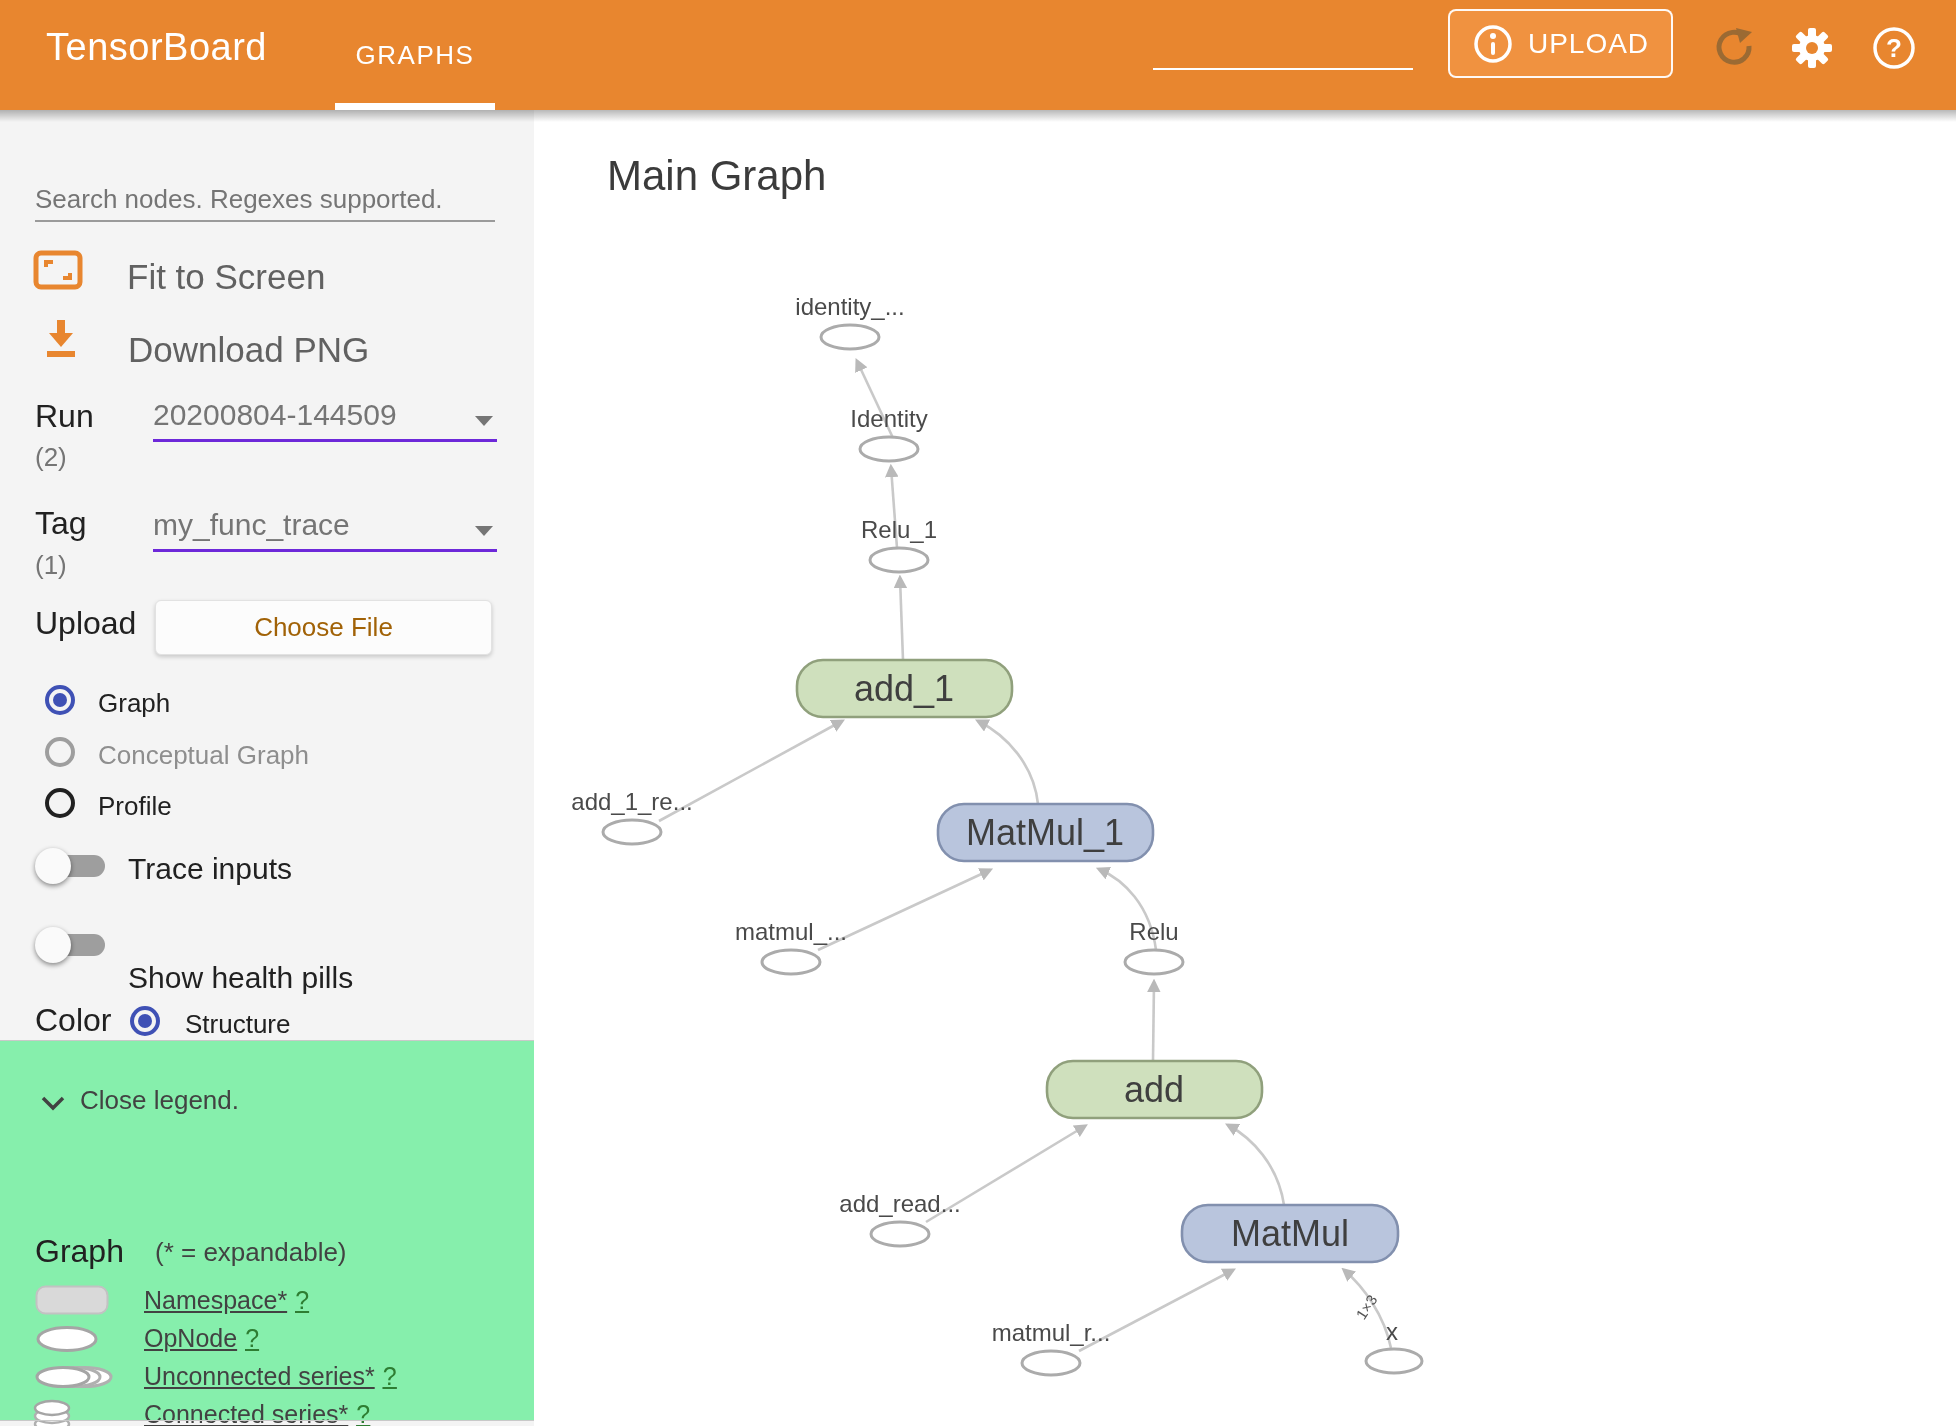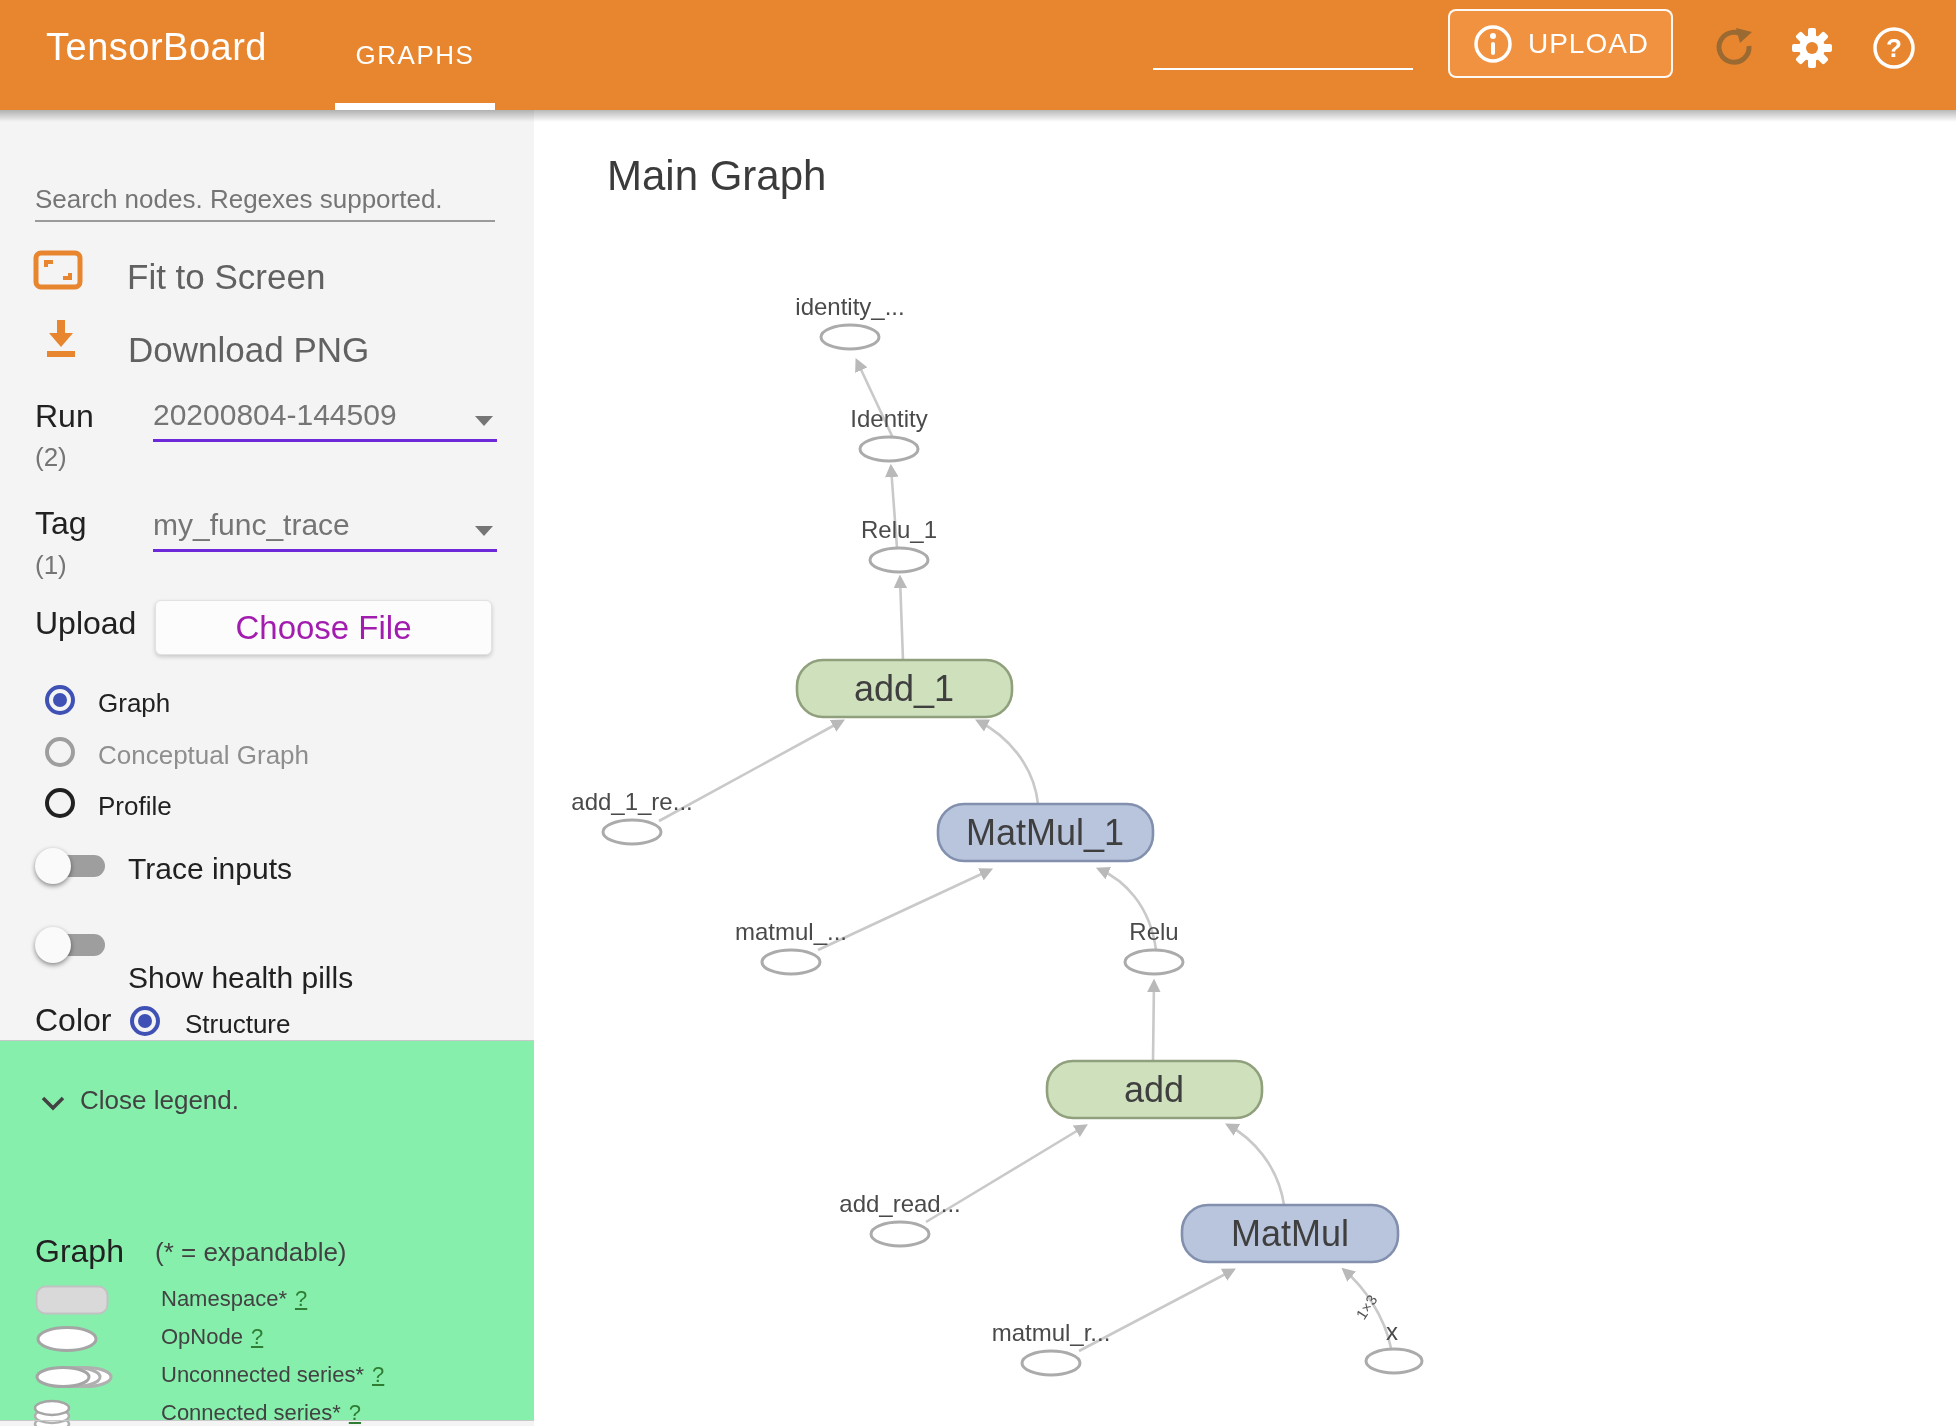--- a/index.html
+++ b/index.html
@@ -45,21 +45,21 @@
   .side-row-label { color:#616161; font-size:35px; }
   .blk-label { color:#212121; font-size:32px; }
   .cnt-label { color:#757575; font-size:26px; }
   .select-box { position:absolute; color:#757575; font-size:30px; border-bottom:3px solid #6d28d9;
                 width:344px; height:44px; cursor:pointer; }
   .select-caret { position:absolute; right:4px; top:18px; width:0; height:0;
                   border-left:9px solid transparent; border-right:9px solid transparent;
                   border-top:10px solid #757575; }
   .choose-btn { position:absolute; left:155px; top:490px; width:337px; height:55px; background:#fcfcfc;
                 border:1px solid #e2e2e2; border-radius:6px; box-shadow:0 2px 4px rgba(0,0,0,.18);
-                color:#a21caf; font-size:33px; display:flex; align-items:center; justify-content:center;
+                color:#a16207; font-size:26px; display:flex; align-items:center; justify-content:center;
                 cursor:pointer; }
 
   .radio { position:absolute; width:30px; height:30px; border-radius:50%; background:transparent; }
   .radio.sel { border:4px solid #3f51b5; }
   .radio.sel::after { content:""; position:absolute; left:4px; top:4px; width:14px; height:14px;
                       border-radius:50%; background:#3f51b5; }
   .radio.gray { border:4px solid #9e9e9e; }
   .radio.dark { border:4px solid #212121; }
   .radio-label { position:absolute; font-size:26px; color:#212121; }
   .radio-label.gray { color:#8e8e8e; }
@@ -67,21 +67,21 @@
   .toggle { position:absolute; width:75px; height:36px; cursor:pointer; }
   .toggle .track { position:absolute; left:10px; top:7px; width:60px; height:22px; border-radius:11px; background:#9e9e9e; }
   .toggle .thumb { position:absolute; left:0; top:0; width:36px; height:36px; border-radius:50%;
                    background:#fafafa; box-shadow:0 2px 5px rgba(0,0,0,.45); }
   .toggle-label { position:absolute; font-size:30px; color:#212121; }
 
   
   .legend-close { position:absolute; left:80px; top:142px; font-size:26px; color:#424242; cursor:pointer; }
   .legend-head { position:absolute; left:35px; top:192px; font-size:32px; color:#212121; }
   .legend-note { position:absolute; left:155px; top:196px; font-size:26px; color:#424242; }
-  .legend-label { position:absolute; left:161px; font-size:22px; color:#424242; }
+  .legend-label { position:absolute; left:144px; font-size:25px; color:#424242;text-decoration:underline; }
   .legend-help { color:#2e7d32; text-decoration:underline; cursor:pointer; margin-left:8px; }
 
   
   #main { position:absolute; left:534px; top:110px; width:1422px; height:1316px; background:#fff; }
   .main-title { position:absolute; left:73px; top:42px; font-size:42px; color:#3b3b3b; }
   text.node-lbl { font-family:"Liberation Sans", sans-serif; font-size:36px; fill:#3f3f3f; text-anchor:middle; }
   text.ell-lbl  { font-family:"Liberation Sans", sans-serif; font-size:24px; fill:#4a4a4a; text-anchor:middle; }
   text.edge-lbl { font-family:"Liberation Sans", sans-serif; font-size:15px; fill:#555; text-anchor:middle; }
 </style>
 </head>

